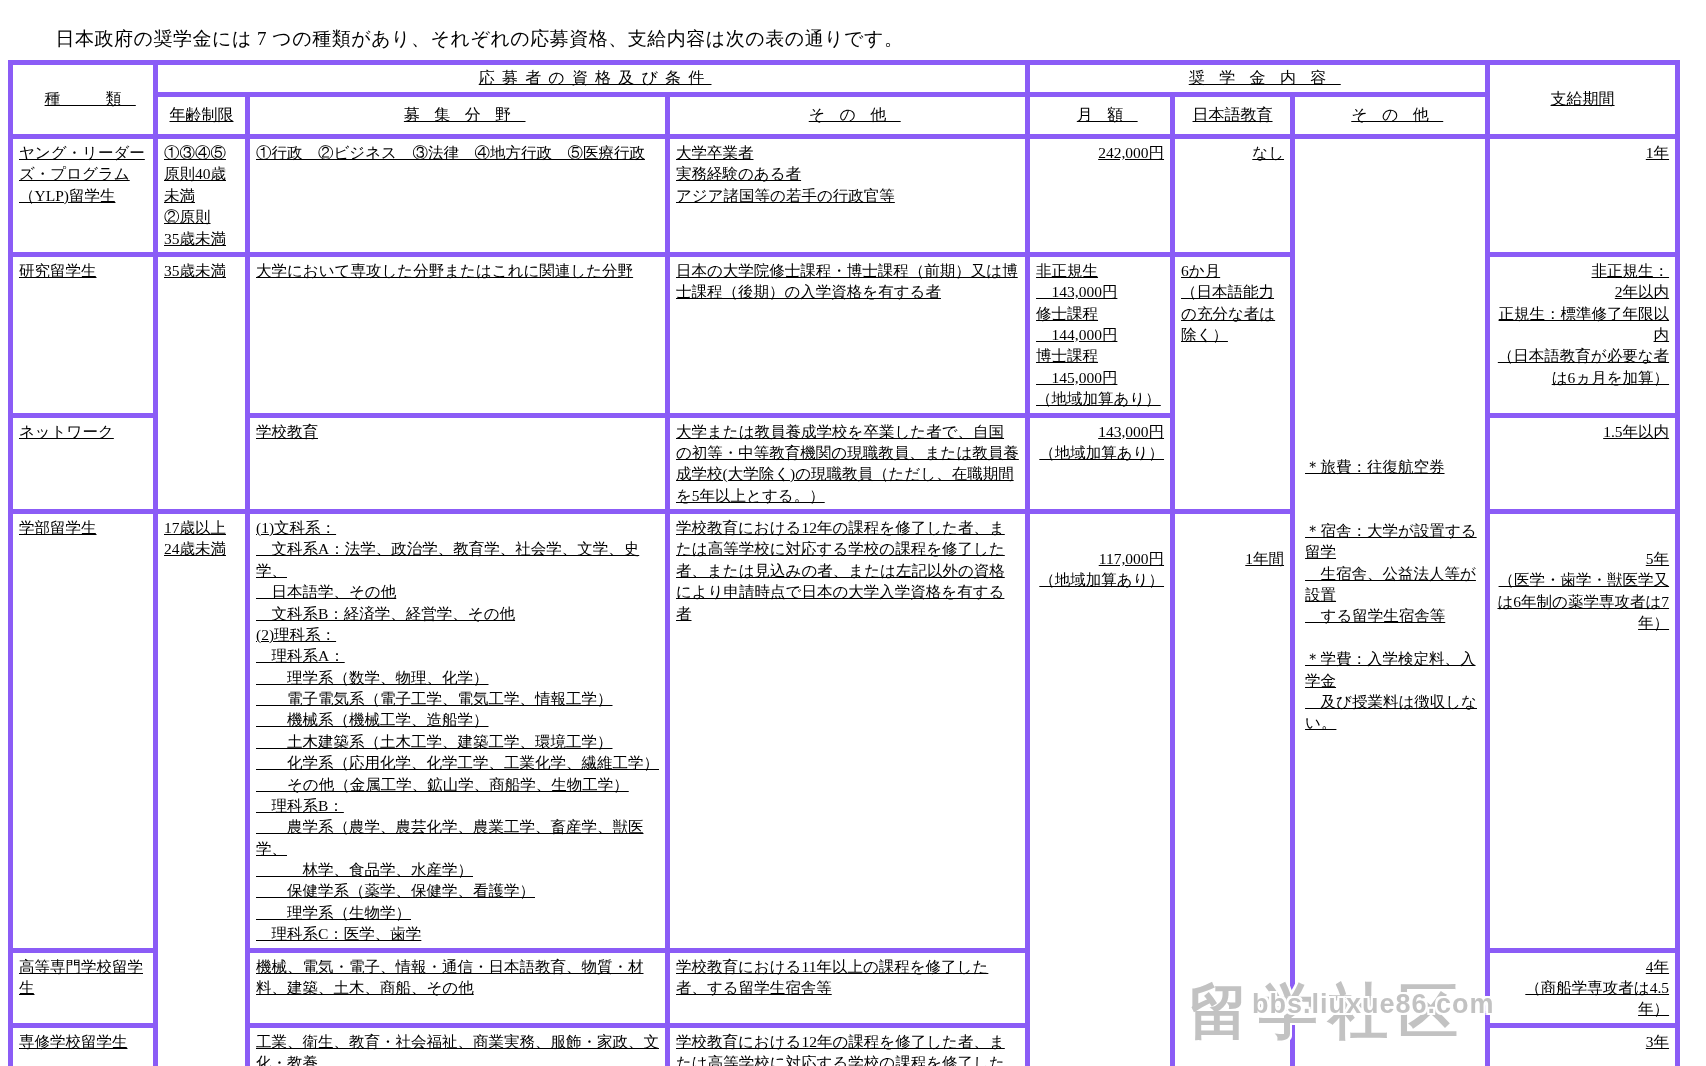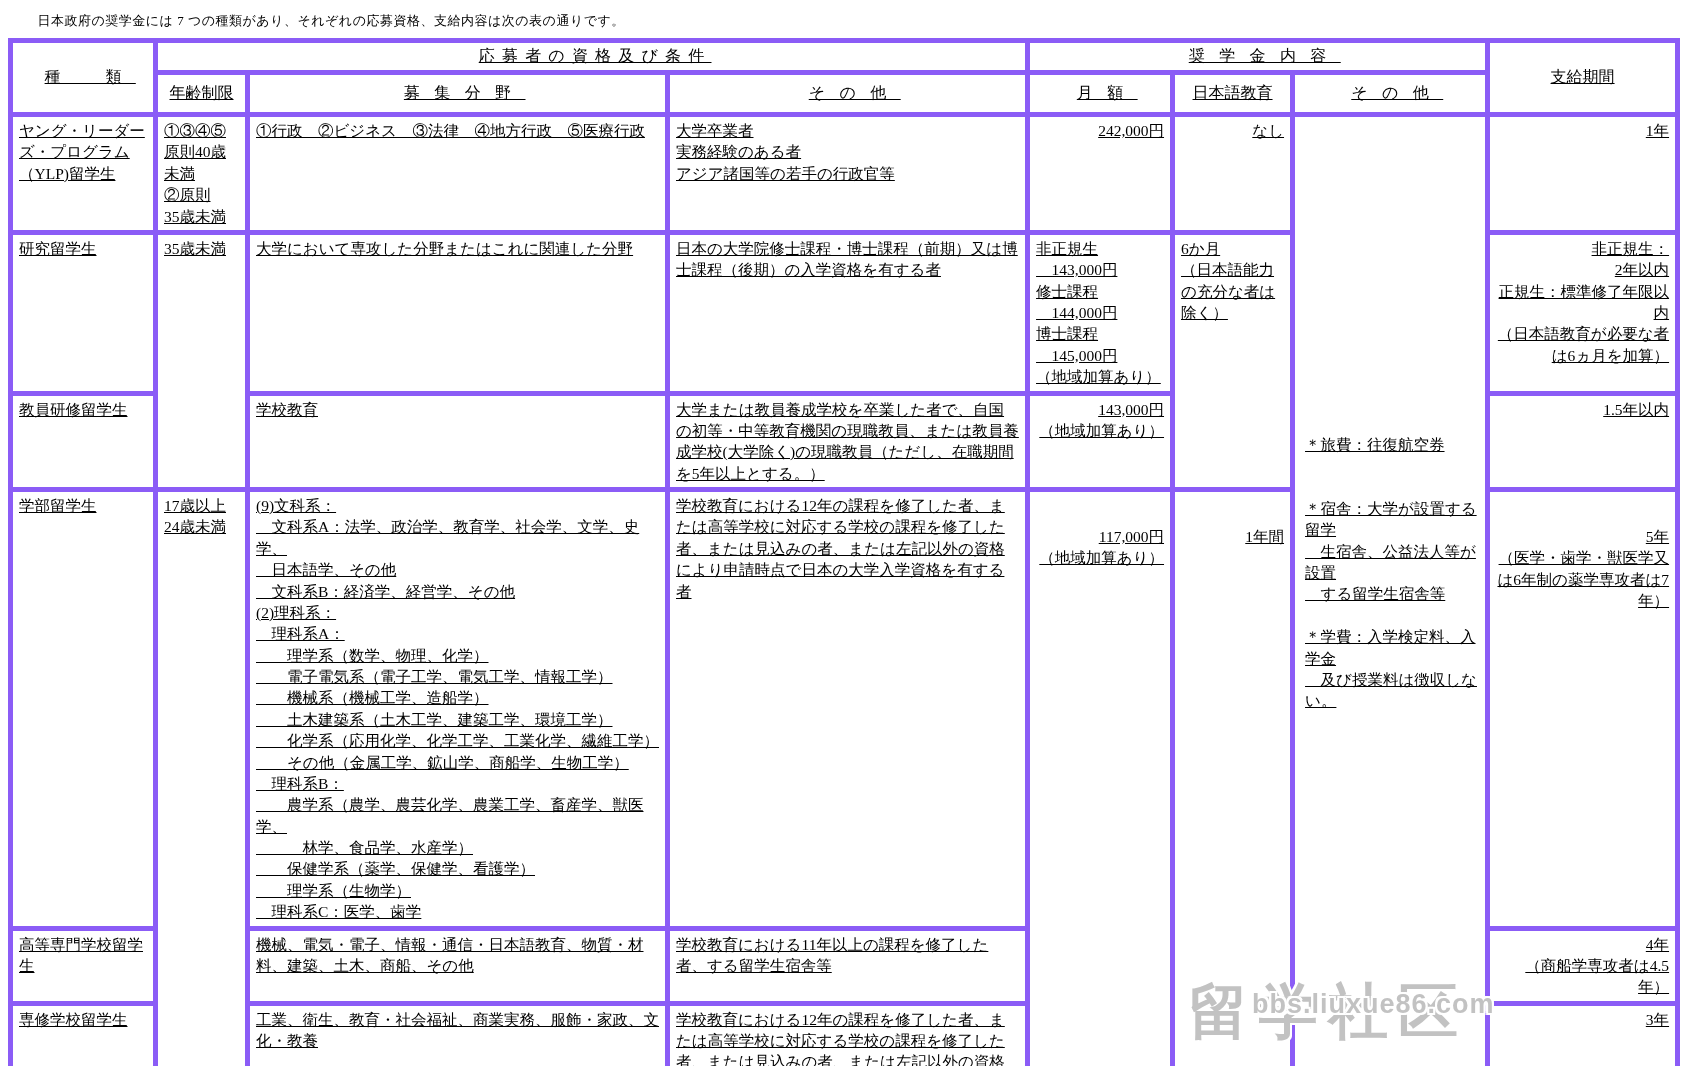--- a/index.html
+++ b/index.html
@@ -2,22 +2,23 @@
 <html><head>
 <meta charset="utf-8">
 <style>
   html,body { margin:0; padding:0; }
   body {
     width:1706px; height:1066px; overflow:hidden; position:relative;
     background:#ffffff; color:#000;
     font-family:"Liberation Serif","DejaVu Serif",serif;
   }
   .title {
-    padding:12px 0 0 24px; font-size:13px; letter-spacing:0.5px;
+    padding:26px 0 0 24px; font-size:19px; letter-spacing:0.5px;
     white-space:pre-wrap;
+    margin-left:12px;
   }
   table.sch {
     border-collapse:collapse; table-layout:fixed;
     margin:8px 0 0 8px; width:1667px;
   }
   td {
     border:5px solid #8b5cf6; vertical-align:top;
     padding:3px 6px; font-size:15.5px; line-height:1.38;
     white-space:pre-wrap; overflow:hidden;text-decoration:underline;
   }
@@ -114,33 +115,33 @@
 （地域加算あり）</td>
     <td rowspan="2">6か月
 （日本語能力の充分な者は除く）</td>
     <td class="ctr">非正規生：
 2年以内
 正規生：標準修了年限以内
 （日本語教育が必要な者は6ヵ月を加算）</td>
   </tr>
 
   <tr style="height:86px">
-    <td>教員研修留学生</td>
+    <td>ネットワーク</td>
     <td>学校教育</td>
     <td>大学または教員養成学校を卒業した者で、自国の初等・中等教育機関の現職教員、または教員養成学校(大学除く)の現職教員（ただし、在職期間を5年以上とする。）</td>
     <td class="ctr">143,000円
 （地域加算あり）</td>
     <td class="ctr">1.5年以内</td>
   </tr>
 
   <tr style="height:430px">
     <td>学部留学生</td>
     <td rowspan="3">17歳以上
 24歳未満</td>
-    <td>(9)文科系：
+    <td>(1)文科系：
 　文科系A：法学、政治学、教育学、社会学、文学、史学、
 　日本語学、その他
 　文科系B：経済学、経営学、その他
 (2)理科系：
 　理科系A：
 　　理学系（数学、物理、化学）
 　　電子電気系（電子工学、電気工学、情報工学）
 　　機械系（機械工学、造船学）
 　　土木建築系（土木工学、建築工学、環境工学）
 　　化学系（応用化学、化学工学、工業化学、繊維工学）

